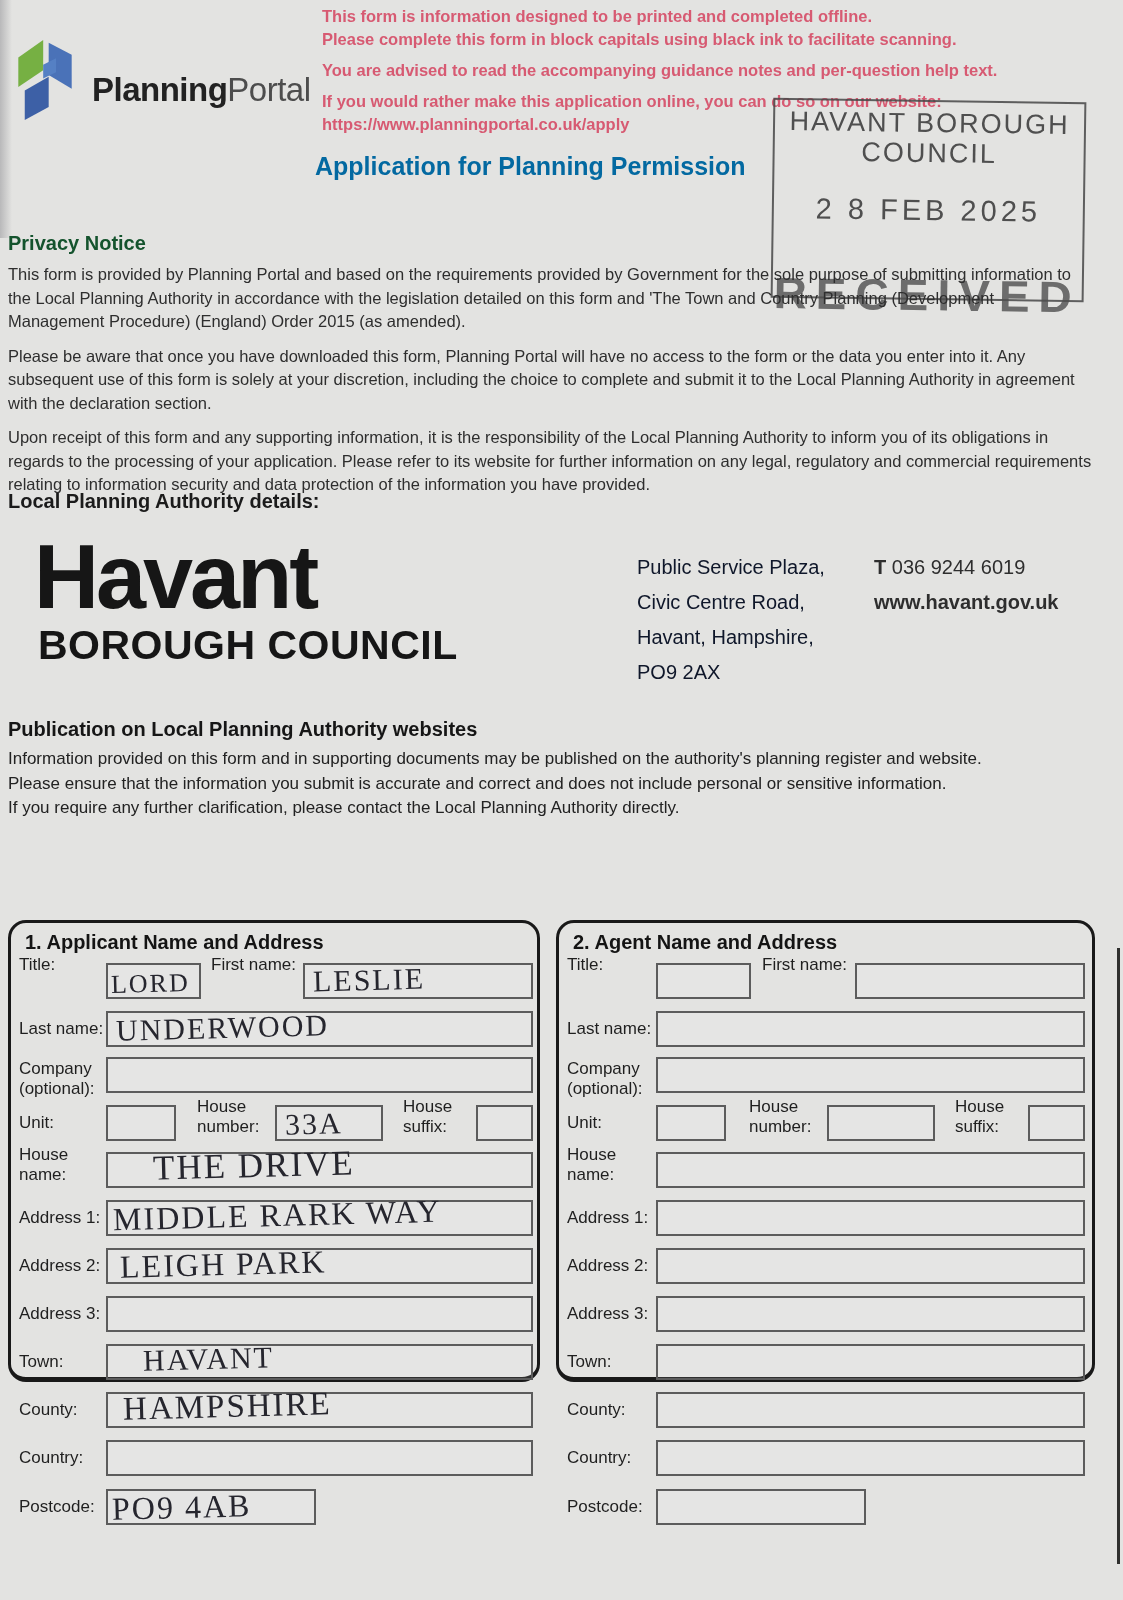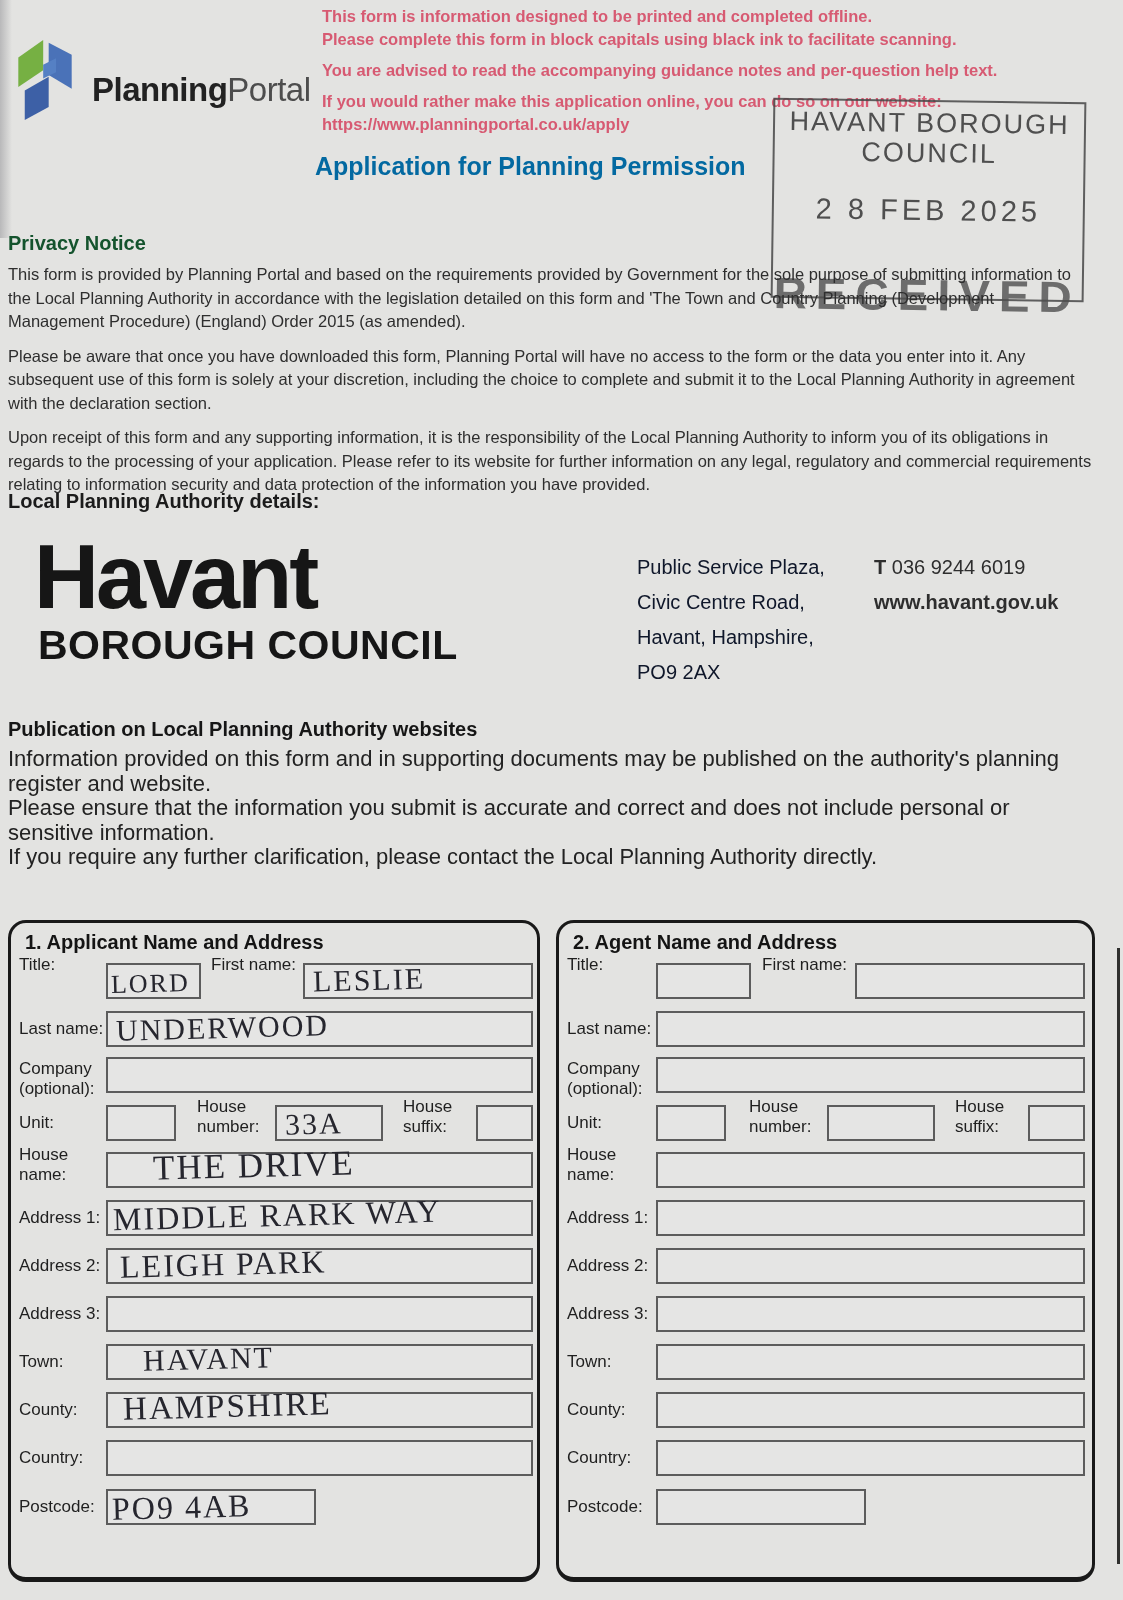--- a/index.html
+++ b/index.html
@@ -48,24 +48,24 @@
   .havant-logo { position:absolute; left:34px; top:534px; color:#161616; }
   .havant-word { font-size:90px; font-weight:900; letter-spacing:-3px; line-height:86px; }
   .havant-sub  { font-size:41px; font-weight:bold; letter-spacing:0.5px; margin-top:2px; margin-left:4px; }
 
   .lpa-address { position:absolute; left:637px; top:550px; font-size:20px; line-height:35px; color:#0f172a; }
   .lpa-contact { position:absolute; left:874px; top:550px; font-size:20px; line-height:35px; color:#2e2e2e; }
   .lpa-contact .b { font-weight:bold; }
 
   .publication { position:absolute; left:8px; top:718px; width:1090px; }
   .publication h2 { font-size:20px; font-weight:bold; color:#161616; margin-bottom:6px; }
-  .publication div { font-size:22px; line-height:24.5px; color:#222; }
-
-  
-  .form-box { position:absolute; top:920px; height:662px; background:transparent;
+  .publication div { font-size:17px; line-height:24.5px; color:#222; }
+
+  
+  .form-box { position:absolute; top:920px; height:462px; background:transparent;
               border:3px solid #191919; border-bottom-width:5px; border-radius:18px; }
   .box1 { left:8px;   width:532px; }
   .box2 { left:556px; width:539px; }
   .section-title { position:absolute; left:14px; top:8px; font-size:20px; font-weight:bold; color:#141414; }
 
   .lbl { position:absolute; left:8px; font-size:17px; color:#1f1f1f; line-height:20px; }
   .field { position:absolute; height:36px; border:2px solid #5c5c5c; background:rgba(255,255,255,0.10); }
   .hand { position:absolute; font-family:cursive; font-size:30px; font-weight:500; color:#26262e;
           letter-spacing:2px; white-space:nowrap; transform:rotate(-1.5deg); }
 

